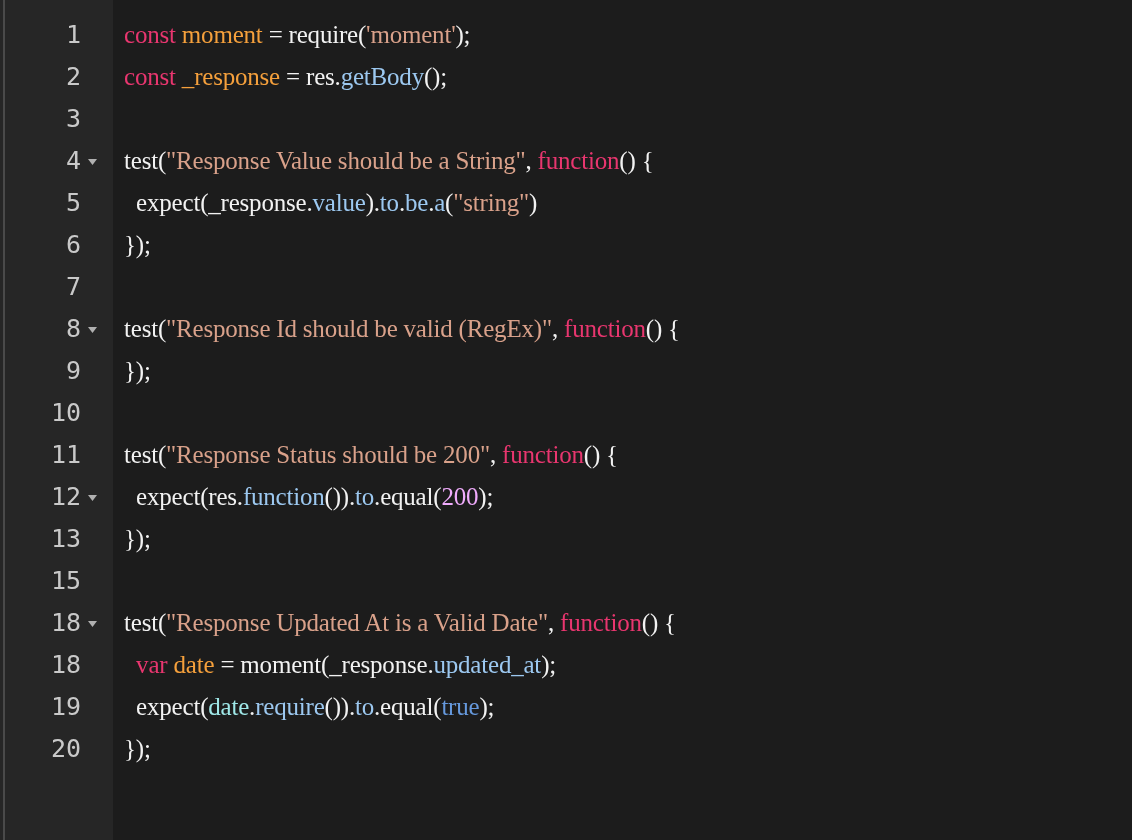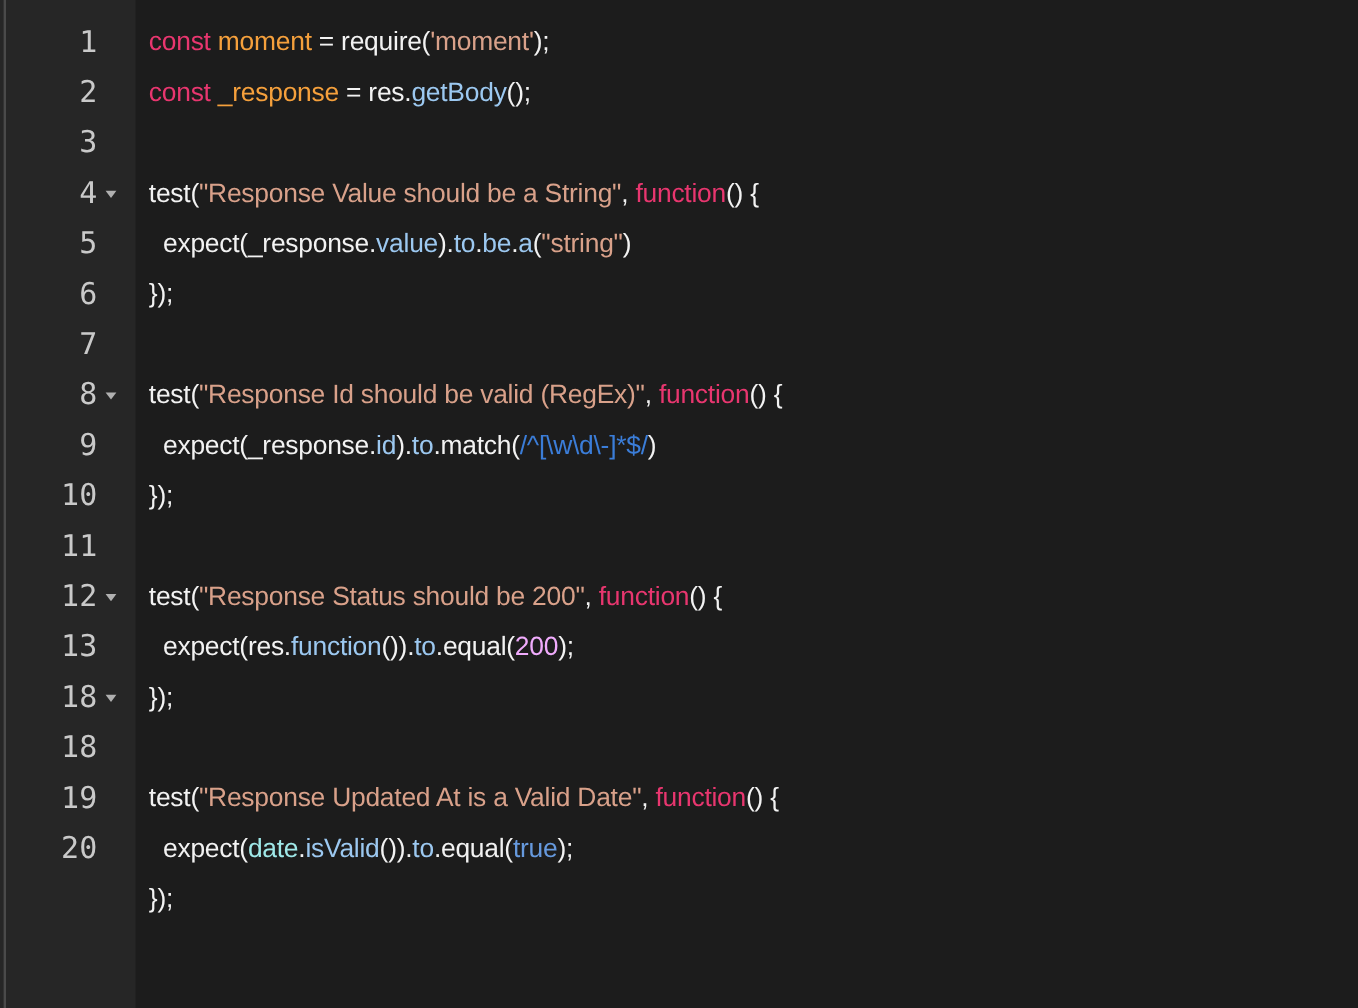--- a/index.html
+++ b/index.html
@@ -75,22 +75,22 @@
     background: #1c1c1c;
     padding-top: 14px;
     padding-left: 11px;
     box-sizing: border-box;
     overflow: hidden;
   }
   .cline {
     height: 42px;
     line-height: 42px;
     white-space: pre;
-    font-size: 22px;
-    font-family: Liberation Sans, sans-serif;
+    font-size: 25px;
+    font-family: Liberation Serif, serif;
     color: #f2f2f2;
     letter-spacing: -0.2px;
   }
 
   
   .t-kw      { color: #e8366f; }   
   .t-var     { color: #f5a03c; }   
   .t-plain   { color: #f2f2f2; }   
   .t-str     { color: #d9a18a; }   
   .t-prop    { color: #9cc8f0; }   
@@ -165,20 +165,24 @@
           <svg width="13" height="13" viewBox="0 0 13 13">
             <polygon points="2,4 11,4 6.5,10" fill="#b0b0b0"></polygon>
           </svg>
         </span>
       </div>
       <div class="gline">
         <span class="gnum">13</span>
         <span class="fold"></span>
       </div>
       <div class="gline">
+        <span class="gnum">15</span>
+        <span class="fold"></span>
+      </div>
+      <div class="gline">
         <span class="gnum">18</span>
         <span class="fold">
           <svg width="13" height="13" viewBox="0 0 13 13">
             <polygon points="2,4 11,4 6.5,10" fill="#b0b0b0"></polygon>
           </svg>
         </span>
       </div>
       <div class="gline">
         <span class="gnum">18</span>
         <span class="fold"></span>
@@ -195,26 +199,26 @@
 
   <div id="code">
       <div class="cline"><span class="t-kw">const</span><span class="t-plain"> </span><span class="t-var">moment</span><span class="t-plain"> = require(</span><span class="t-str">'moment'</span><span class="t-plain">);</span></div>
       <div class="cline"><span class="t-kw">const</span><span class="t-plain"> </span><span class="t-var">_response</span><span class="t-plain"> = res.</span><span class="t-prop">getBody</span><span class="t-plain">();</span></div>
       <div class="cline">&nbsp;</div>
       <div class="cline"><span class="t-plain">test(</span><span class="t-str">"Response Value should be a String"</span><span class="t-plain">, </span><span class="t-kw">function</span><span class="t-plain">() {</span></div>
       <div class="cline"><span class="t-plain">  expect(_response.</span><span class="t-prop">value</span><span class="t-plain">).</span><span class="t-prop">to</span><span class="t-plain">.</span><span class="t-prop">be</span><span class="t-plain">.</span><span class="t-prop">a</span><span class="t-plain">(</span><span class="t-str">"string"</span><span class="t-plain">)</span></div>
       <div class="cline"><span class="t-plain">});</span></div>
       <div class="cline">&nbsp;</div>
       <div class="cline"><span class="t-plain">test(</span><span class="t-str">"Response Id should be valid (RegEx)"</span><span class="t-plain">, </span><span class="t-kw">function</span><span class="t-plain">() {</span></div>
-      <div class="cline"><span class="t-plain">  expect(_response.</span><span class="t-prop">id</span><span class="t-plain">).</span><span class="t-prop">to</span><span class="t-plain">.match(</span><span class="t-regex">/^[\w\d\-]*$/</span><span class="t-plain">)</span></div>
       <div class="cline"><span class="t-plain">});</span></div>
       <div class="cline">&nbsp;</div>
       <div class="cline"><span class="t-plain">test(</span><span class="t-str">"Response Status should be 200"</span><span class="t-plain">, </span><span class="t-kw">function</span><span class="t-plain">() {</span></div>
       <div class="cline"><span class="t-plain">  expect(res.</span><span class="t-prop">function</span><span class="t-plain">()).</span><span class="t-prop">to</span><span class="t-plain">.equal(</span><span class="t-num">200</span><span class="t-plain">);</span></div>
       <div class="cline"><span class="t-plain">});</span></div>
       <div class="cline">&nbsp;</div>
       <div class="cline"><span class="t-plain">test(</span><span class="t-str">"Response Updated At is a Valid Date"</span><span class="t-plain">, </span><span class="t-kw">function</span><span class="t-plain">() {</span></div>
-      <div class="cline"><span class="t-plain">  expect(</span><span class="t-cyan">date</span><span class="t-plain">.</span><span class="t-prop">isValid</span><span class="t-plain">()).</span><span class="t-prop">to</span><span class="t-plain">.equal(</span><span class="t-bool">true</span><span class="t-plain">);</span></div>
+      <div class="cline"><span class="t-plain">  </span><span class="t-kw">var</span><span class="t-plain"> </span><span class="t-var">date</span><span class="t-plain"> = moment(_response.</span><span class="t-prop">updated_at</span><span class="t-plain">);</span></div>
+      <div class="cline"><span class="t-plain">  expect(</span><span class="t-cyan">date</span><span class="t-plain">.</span><span class="t-prop">require</span><span class="t-plain">()).</span><span class="t-prop">to</span><span class="t-plain">.equal(</span><span class="t-bool">true</span><span class="t-plain">);</span></div>
       <div class="cline"><span class="t-plain">});</span></div>
       <div class="cline">&nbsp;</div>
     </div>
 
 </div>
 
 </body></html>

